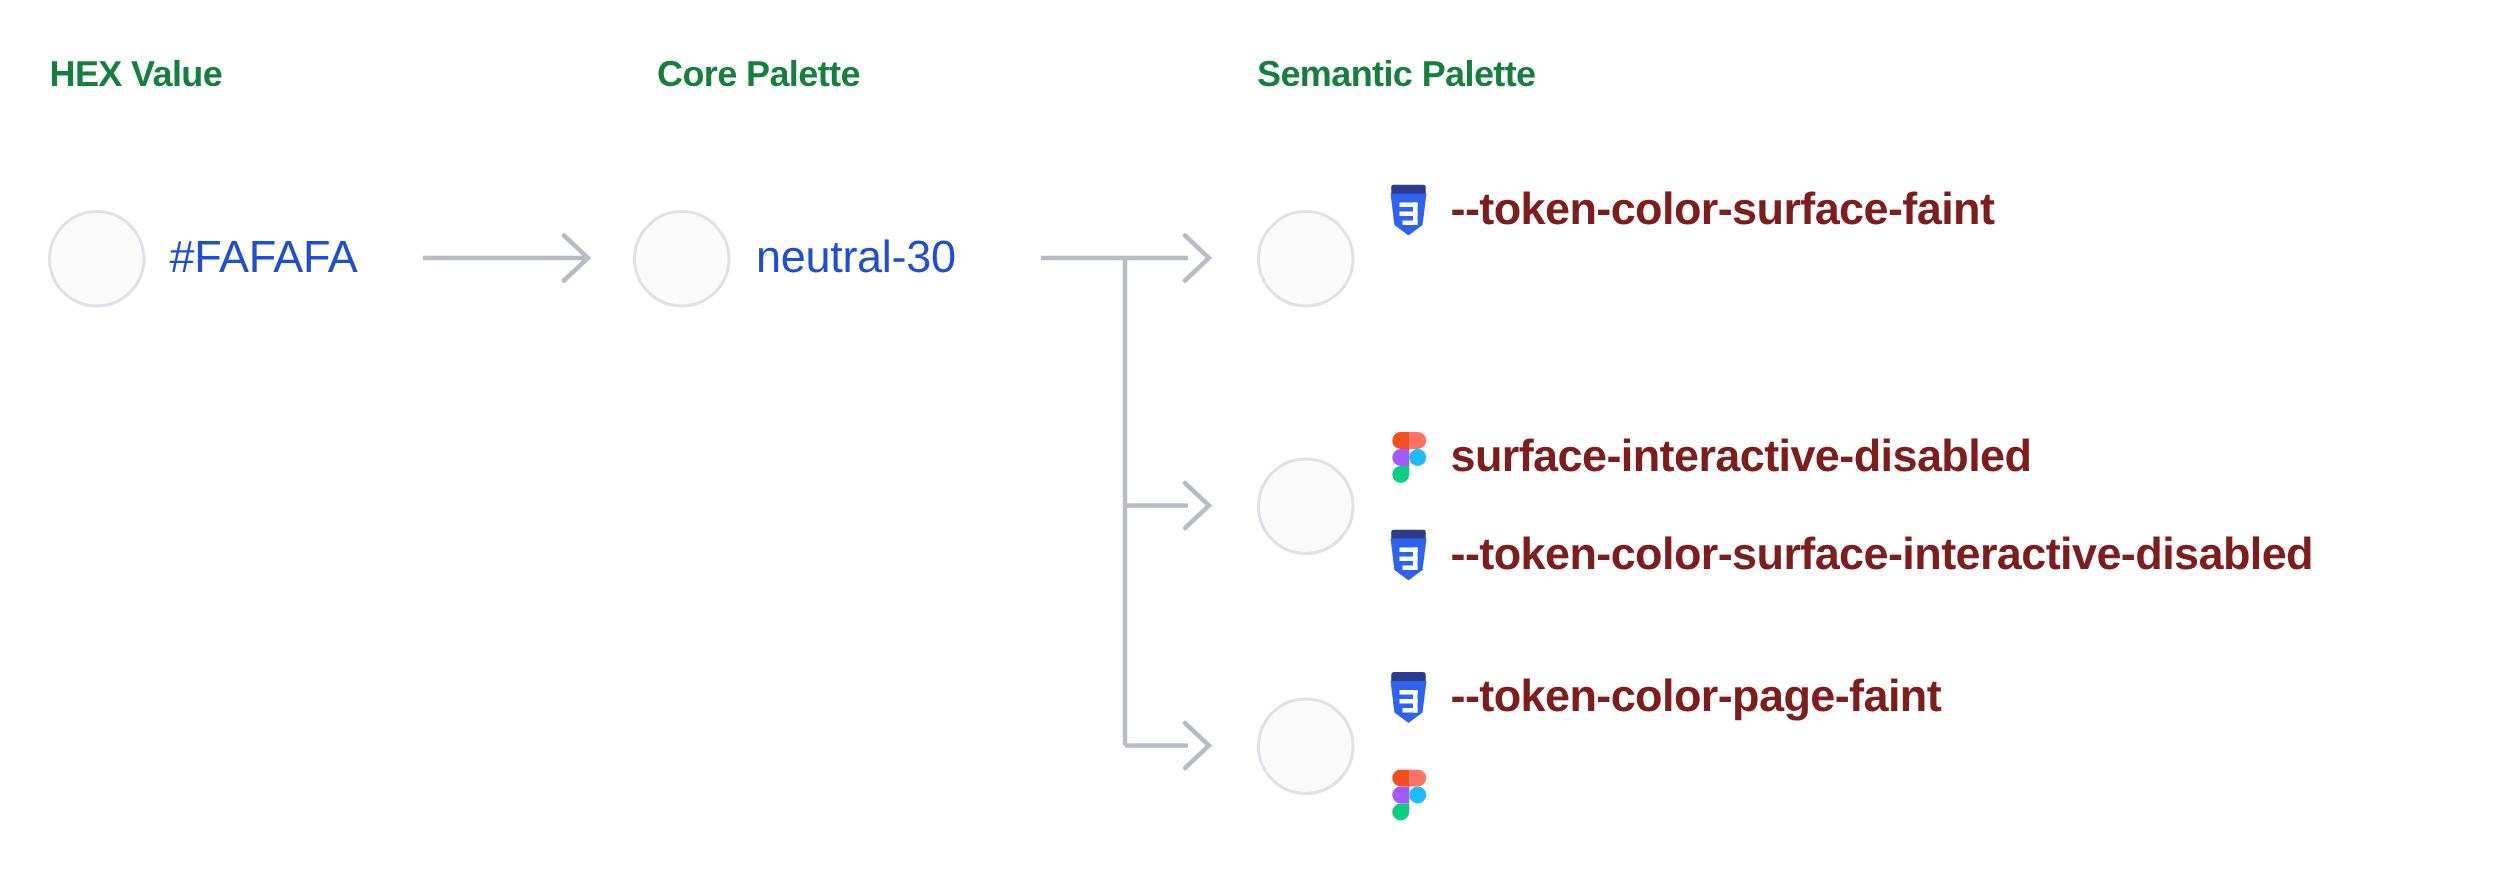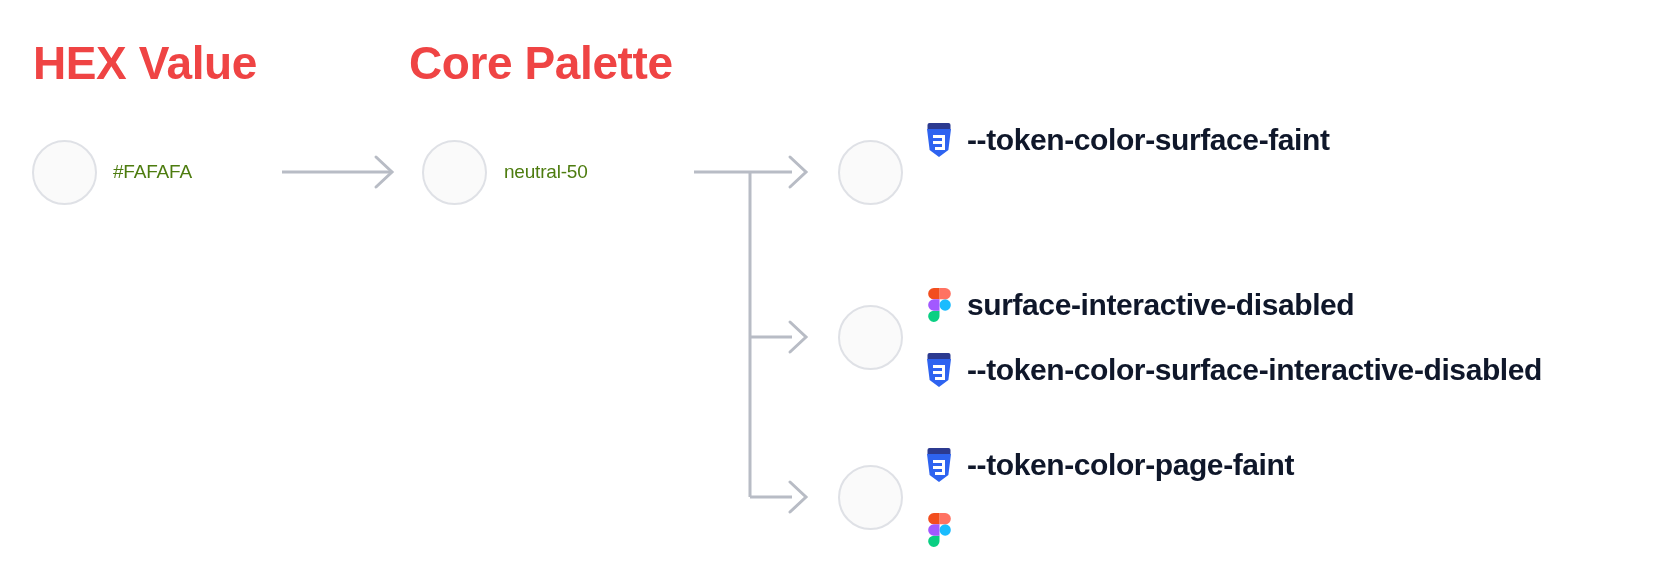--- a/index.html
+++ b/index.html
@@ -14,43 +14,43 @@
     background: #ffffff;
     overflow: hidden;
     font-family: "Liberation Sans", "DejaVu Sans", sans-serif;
     color: #16181d;
   }
   .vcenter { transform: translateY(-50%); }
 
   .col-header {
     position: absolute;
     top: 36px;
-    font-size: 46px;
+    font-size: 24px;
     font-weight: 700;
     letter-spacing: -0.4px;
-    color: #ef4444;
+    color: #15803d;
     white-space: nowrap;
   }
 
   .swatch {
     position: absolute;
     width: 65px;
     height: 65px;
     border-radius: 50%;
     background: #FAFAFA;
     border: 2px solid #dfe1e6;
     box-sizing: border-box;
   }
 
   .plain-label {
     position: absolute;
-    font-size: 19px;
+    font-size: 30px;
     font-weight: 400;
     letter-spacing: -0.2px;
-    color: #4d7c0f;
+    color: #1d4ed8;
     white-space: nowrap;
     text-align: right;
   }
 
   .connectors {
     position: absolute;
     left: 0; top: 0;
     width: 1672px;
     height: 584px;
     pointer-events: none;
@@ -74,21 +74,21 @@
     height: 36px;
     display: flex;
     align-items: center;
     justify-content: center;
     flex: 0 0 26px;
   }
   .token-text {
     font-size: 30px;
     font-weight: 700;
     letter-spacing: -0.4px;
-    color: #0f172a;
+    color: #7f1d1d;
     white-space: nowrap;
   }
 </style>
 </head>
 <body>
 
 <div class="canvas">
 
   <svg class="connectors" viewBox="0 0 1672 584" fill="none" stroke="#B8BCC5" stroke-width="3">
 
@@ -100,27 +100,28 @@
     <path d="M750 172 V 497"></path>
 
     <path d="M750 337 H 792"></path>
     <path d="M790 322 L 806 337 L 790 352" stroke-linecap="round"></path>
 
     <path d="M750 497 H 792"></path>
     <path d="M790 482 L 806 497 L 790 512" stroke-linecap="round"></path>
   </svg>
 
   <div class="col-header" style="left:33px">HEX Value</div>
-  <div class="col-header" style="left:409px">Core Palette</div>
+  <div class="col-header" style="left:438px">Core Palette</div>
+  <div class="col-header" style="left:838px">Semantic Palette</div>
 
   <div class="swatch" style="left:32px; top:140px"></div>
   <div class="plain-label vcenter" style="left:113px; top:172px">#FAFAFA</div>
 
   <div class="swatch" style="left:422px; top:140px"></div>
-  <div class="plain-label vcenter" style="left:504px; top:172px">neutral-50</div>
+  <div class="plain-label vcenter" style="left:504px; top:172px">neutral-30</div>
 
   <div class="swatch" style="left:838px; top:140px"></div>
   <div class="swatch" style="left:838px; top:305px"></div>
   <div class="swatch" style="left:838px; top:465px"></div>
 
   <div class="token-block" style="top:120px">
     <div class="token-line">
       <span class="token-icon">
         <svg width="26" height="34" viewBox="0 0 26 34">
           <rect x="1.5" y="0" width="23" height="7.5" rx="2" fill="#2c3a90"></rect>

